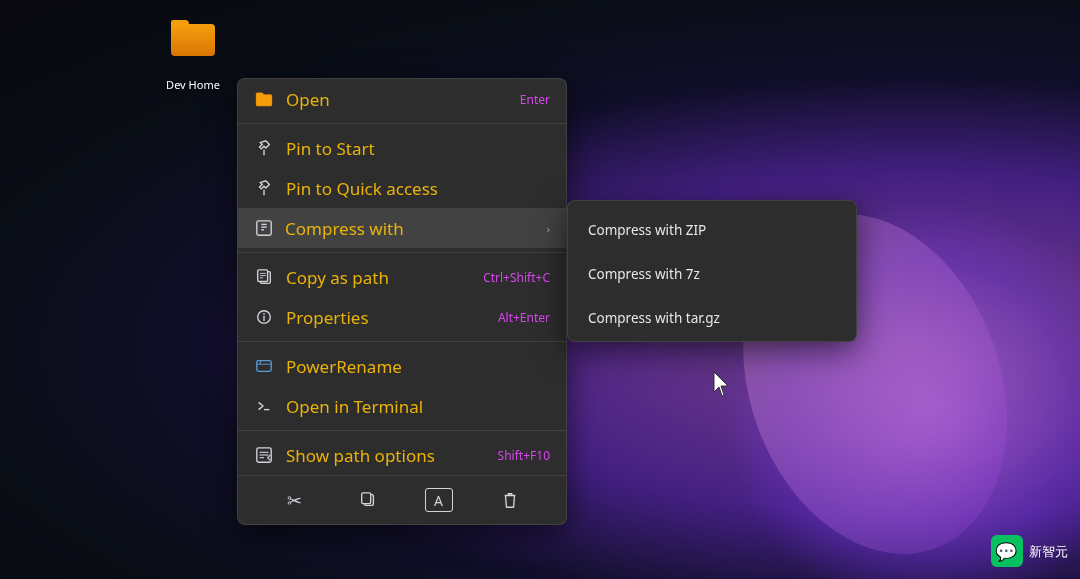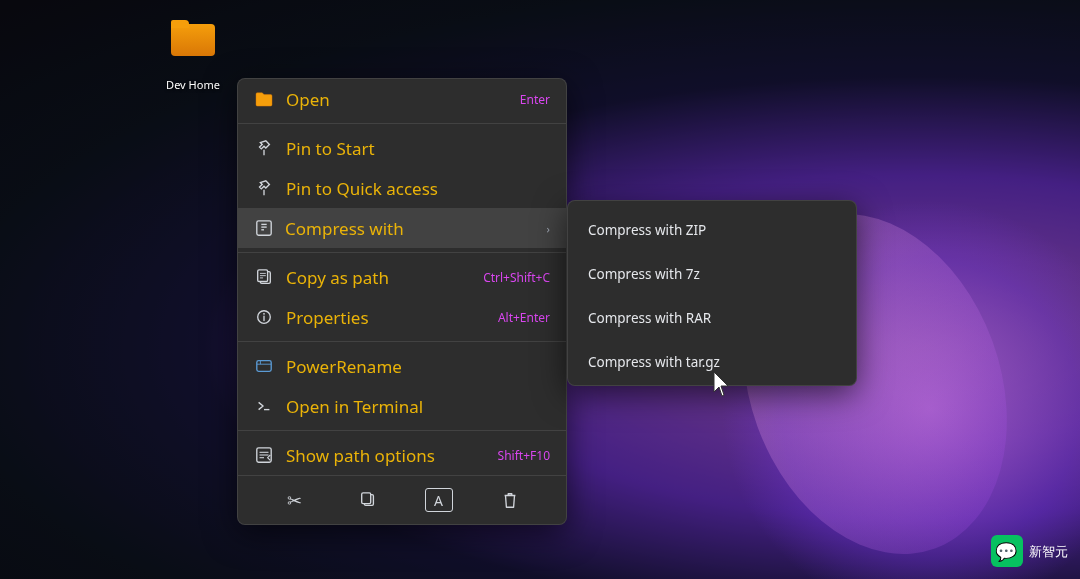--- a/index.html
+++ b/index.html
@@ -304,23 +304,20 @@
     <span class="menu-item-arrow">›</span>
 
     <div class="submenu">
       <div class="submenu-item">
         <span class="submenu-item-label">Compress with ZIP</span>
       </div>
       <div class="submenu-item">
         <span class="submenu-item-label">Compress with 7z</span>
       </div>
       <div class="submenu-item">
-        <span class="submenu-item-label">Compress with RAR</span>
-      </div>
-      <div class="submenu-item">
         <span class="submenu-item-label">Compress with tar.gz</span>
       </div>
     </div>
   </div>
 
   <div class="menu-divider"></div>
 
   <div class="menu-item">
     <div class="menu-item-icon">
       <svg width="18" height="18" viewBox="0 0 20 20" fill="none">

